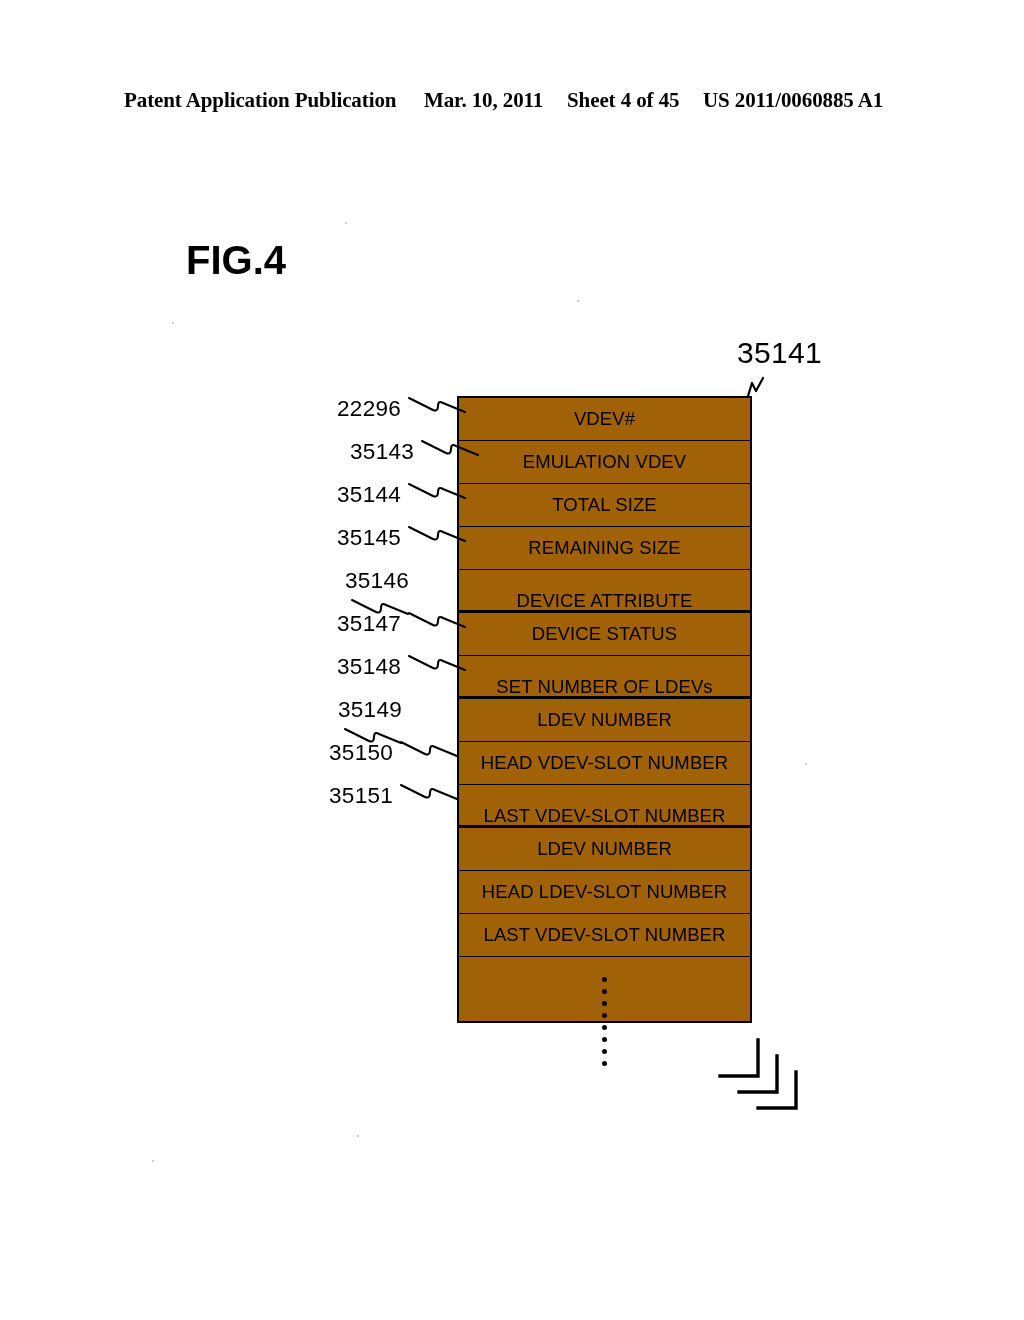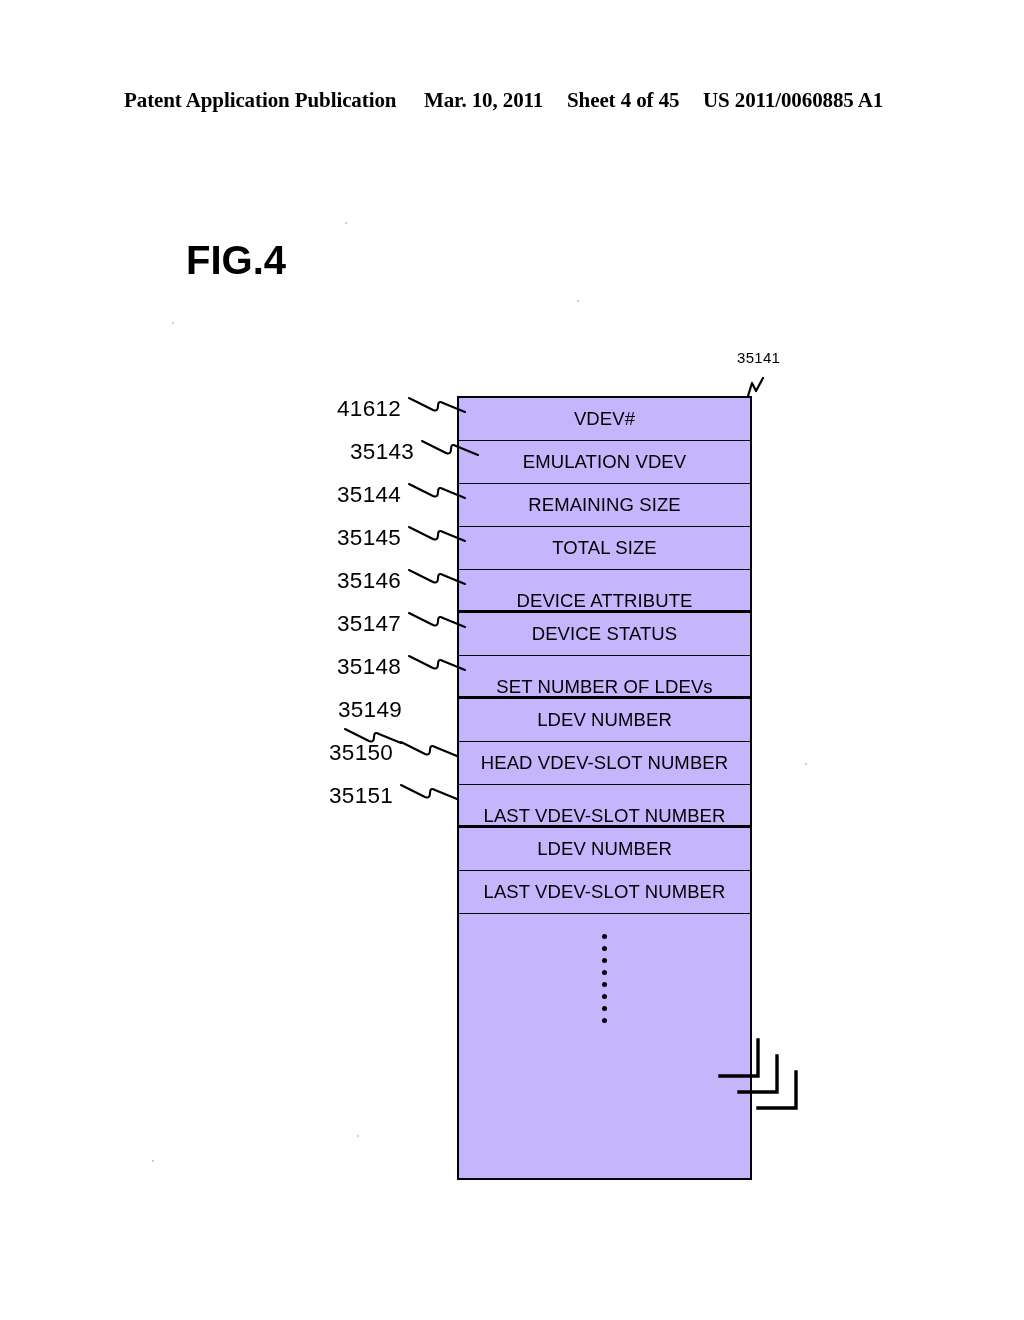--- a/index.html
+++ b/index.html
@@ -44,24 +44,24 @@
     font-size: 40px;
     letter-spacing: 0px;
   }
 
   
   .table-box {
     position: absolute;
     left: 457px;
     top: 396px;
     width: 295px;
-    height: 784px;
+    height: 627px;
     border: 2.5px solid #000;
     box-sizing: border-box;
-    background: #c4b5fd;
+    background: #a16207;
   }
   .row {
     position: relative;
     height: 43px;
     box-sizing: border-box;
     border-bottom: 1.6px solid #000;
     display: flex;
     align-items: center;
     justify-content: center;
   }
@@ -109,23 +109,23 @@
   }
   .callout .leader {
     margin-left: 6px;
     display: block;
   }
 
   
   .ref-top {
     position: absolute;
     left: 737px;
-    top: 349px;
-    font-family: "Liberation Sans", sans-serif;
-    font-size: 15px;
+    top: 336px;
+    font-family: "Liberation Sans", sans-serif;
+    font-size: 30px;
     letter-spacing: 0.3px;
     white-space: nowrap;
   }
   .ref-top-leader {
     position: absolute;
     left: 735px;
     top: 376px;
   }
 
   
@@ -164,24 +164,24 @@
 
 <div class="table-box">
 
   <div class="row">
     <span class="row-label">VDEV#</span>
   </div>
   <div class="row">
     <span class="row-label">EMULATION VDEV</span>
   </div>
   <div class="row">
+    <span class="row-label">TOTAL SIZE</span>
+  </div>
+  <div class="row">
     <span class="row-label">REMAINING SIZE</span>
-  </div>
-  <div class="row">
-    <span class="row-label">TOTAL SIZE</span>
   </div>
   <div class="row thick">
     <span class="row-label">DEVICE ATTRIBUTE</span>
   </div>
   <div class="row">
     <span class="row-label">DEVICE STATUS</span>
   </div>
   <div class="row thick">
     <span class="row-label">SET NUMBER OF LDEVs</span>
   </div>
@@ -191,40 +191,43 @@
   <div class="row">
     <span class="row-label">HEAD VDEV-SLOT NUMBER</span>
   </div>
   <div class="row thick">
     <span class="row-label">LAST VDEV-SLOT NUMBER</span>
   </div>
   <div class="row">
     <span class="row-label">LDEV NUMBER</span>
   </div>
   <div class="row">
+    <span class="row-label">HEAD LDEV-SLOT NUMBER</span>
+  </div>
+  <div class="row">
     <span class="row-label">LAST VDEV-SLOT NUMBER</span>
   </div>
 
   <div class="row dots">
     <div class="dot-stack" id="dot-stack">
         <div class="dot"></div>
         <div class="dot"></div>
         <div class="dot"></div>
         <div class="dot"></div>
         <div class="dot"></div>
         <div class="dot"></div>
         <div class="dot"></div>
         <div class="dot"></div>
       </div>
   </div>
 
 </div>
 
 <div class="callout" style="left:337px; top:396px;">
-  <span class="num">41612</span>
+  <span class="num">22296</span>
   <span class="leader">
     <svg width="60" height="30" viewBox="0 0 60 30" xmlns="http://www.w3.org/2000/svg">
       <path d="M2 6 L26 18 Q31 20 31 14 Q31 8 36 11 L58 20" fill="none" stroke="#000" stroke-width="2.1" stroke-linecap="round" stroke-linejoin="round"></path>
     </svg>
   </span>
 </div>
 
 <div class="callout" style="left:337px; top:439px;margin-left:13px;">
   <span class="num">35143</span>
   <span class="leader">
@@ -245,21 +248,21 @@
 
 <div class="callout" style="left:337px; top:525px;">
   <span class="num">35145</span>
   <span class="leader">
     <svg width="60" height="30" viewBox="0 0 60 30" xmlns="http://www.w3.org/2000/svg">
       <path d="M2 6 L26 18 Q31 20 31 14 Q31 8 36 11 L58 20" fill="none" stroke="#000" stroke-width="2.1" stroke-linecap="round" stroke-linejoin="round"></path>
     </svg>
   </span>
 </div>
 
-<div class="callout" style="left:337px; top:568px;">
+<div class="callout" style="left:344px; top:568px;flex-direction:column;">
   <span class="num">35146</span>
   <span class="leader">
     <svg width="60" height="30" viewBox="0 0 60 30" xmlns="http://www.w3.org/2000/svg">
       <path d="M2 6 L26 18 Q31 20 31 14 Q31 8 36 11 L58 20" fill="none" stroke="#000" stroke-width="2.1" stroke-linecap="round" stroke-linejoin="round"></path>
     </svg>
   </span>
 </div>
 
 <div class="callout" style="left:337px; top:611px;">
   <span class="num">35147</span>

